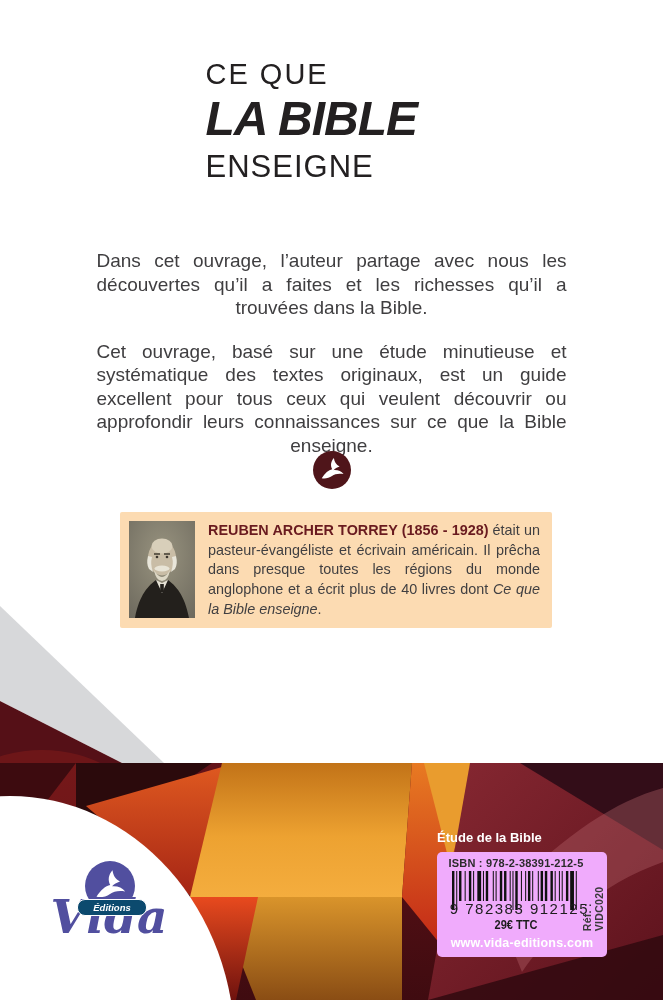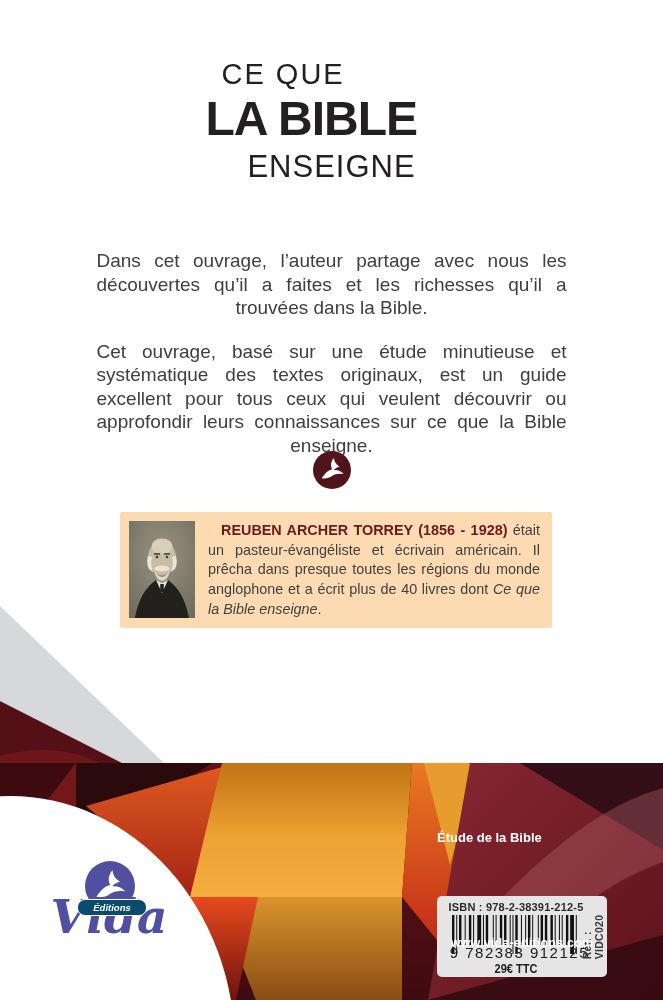--- a/index.html
+++ b/index.html
@@ -3,57 +3,57 @@
 <meta charset="utf-8">
 <style>
   html,body{margin:0;padding:0;background:#ffffff;}
   .page{
     position:relative;width:663px;height:1000px;background:#ffffff;
     overflow:hidden;font-family:"Liberation Sans",sans-serif;
   }
   
   .title{position:absolute;top:60px;left:50%;transform:translateX(-50%);
          width:252px;color:#232021;line-height:1;}
-  .t1{font-size:29px;font-weight:400;letter-spacing:2px;text-align:left;margin-left:16px;}
-  .t2{font-size:48px;font-weight:700;letter-spacing:-1px;margin-top:6px;text-align:left;}
-  .t3{font-size:31px;font-weight:400;letter-spacing:1px;margin-top:8px;text-align:center;}
+  .t1{font-size:29px;font-weight:400;letter-spacing:2px;text-align:left;}
+  .t2{font-size:48px;font-weight:700;letter-spacing:-1px;margin-top:6px;text-align:left;font-style:italic;}
+  .t3{font-size:31px;font-weight:400;letter-spacing:1px;margin-top:8px;text-align:left;}
   
   .paras{position:absolute;top:249px;left:50%;transform:translateX(-50%);
          width:470px;font-size:19px;line-height:23.5px;color:#3f3e40;}
   .paras p{margin:0;text-align:justify;text-align-last:center;}
   .paras p + p{margin-top:20px;}
   
   .emblem{position:absolute;top:451px;left:50%;margin-left:-19px;width:38px;height:38px;}
   
   .author-box{position:absolute;top:512px;left:120px;width:432px;height:116px;
               background:#fcdbb2;border-radius:2px;box-sizing:border-box;
               padding:9px 12px 9px 9px;display:flex;gap:13px;}
   .portrait{flex:0 0 66px;width:66px;height:97px;}
   .bio{flex:1;font-size:14.4px;line-height:19.7px;color:#403f41;text-align:justify;}
-  .bio .author-name{font-weight:700;color:#691a1f;margin-left:13px;}
+  .bio .author-name{font-weight:700;color:#691a1f;}
   .bio .book-title{font-style:italic;}
   
   .bottom-art{position:absolute;left:0;top:600px;width:663px;height:400px;}
   
   .logo-bird{position:absolute;left:85px;top:861px;width:50px;height:50px;}
   .vida-name{position:absolute;left:25px;top:893px;width:168px;text-align:center;
              font-family:"DejaVu Serif",serif;font-style:italic;font-weight:bold;
              font-size:47px;line-height:1;color:#514f9f;}
   .editions-banner{position:absolute;left:77px;top:899px;width:68px;height:15px;
              background:#0c4a6e;border:1.5px solid #ffffff;border-radius:8px;
              display:flex;align-items:center;justify-content:center;
              font-style:italic;font-weight:700;font-size:9.5px;color:#ffffff;}
   .collection{position:absolute;left:38px;top:950px;width:160px;text-align:center;
              font-size:18px;font-weight:400;letter-spacing:4.5px;color:#514f9f;}
   
   .category{position:absolute;left:437px;top:830px;color:#ffffff;
             font-size:13px;font-weight:700;}
-  .isbn-box{position:absolute;left:437px;top:852px;width:170px;height:81px;
-            background:#e5e5e5;border-radius:5px;box-sizing:border-box;
-            padding:5px 18px 3px 6px;margin-top:44px;}
+  .isbn-box{position:absolute;left:437px;top:852px;width:170px;height:105px;
+            background:#f0abfc;border-radius:5px;box-sizing:border-box;
+            padding:5px 18px 3px 6px;}
   .isbn-line{font-size:11px;font-weight:700;color:#2b2b2b;text-align:center;
              letter-spacing:0.2px;white-space:nowrap;}
   .barcode{display:block;margin:2px auto 0 auto;}
   .barcode-digits{margin-top:-11px;text-align:right;font-size:15px;color:#1d1d1d;
              letter-spacing:1.5px;white-space:nowrap;}
   .price{text-align:center;font-size:13px;font-weight:700;color:#1d1d1d;
              transform:scaleX(0.85);margin-top:0px;}
   .ref-vertical{position:absolute;right:2px;top:50%;transform:translateY(-50%) rotate(180deg);
              writing-mode:vertical-rl;font-size:10.5px;font-weight:700;color:#3a3a3a;
              letter-spacing:0.3px;}

